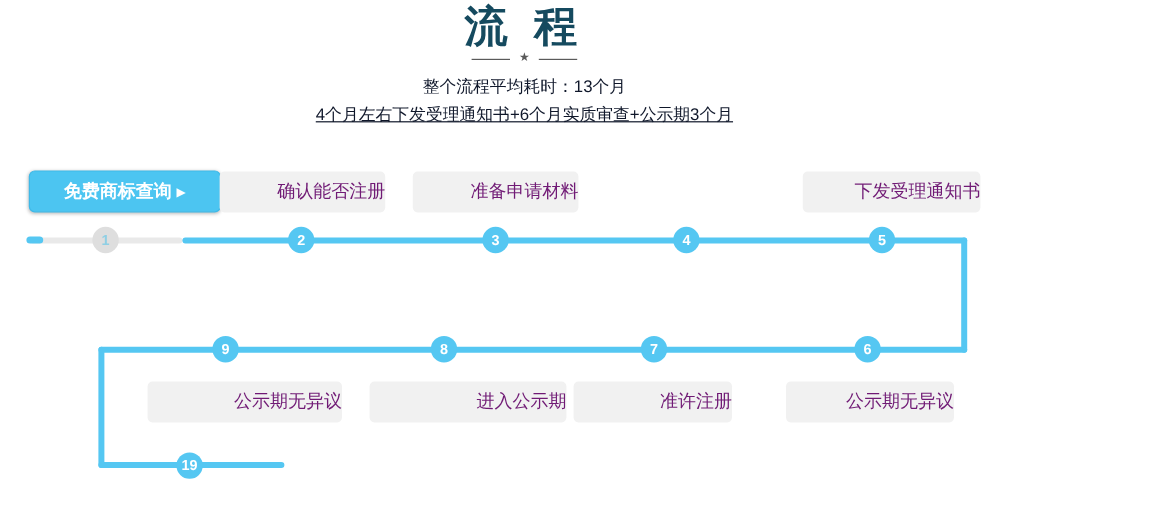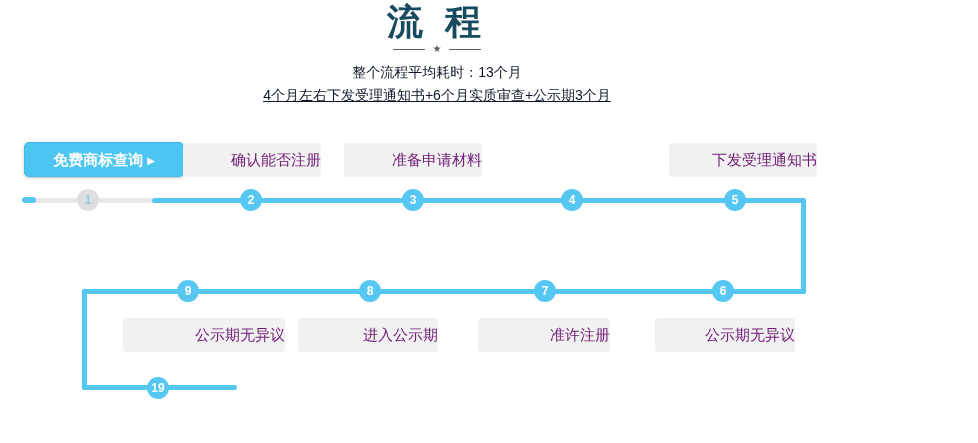--- a/index.html
+++ b/index.html
@@ -95,18 +95,18 @@
 
   <button class="cta">
     <span>免费商标查询</span><span class="arrow">▶</span>
   </button>
 
   <div class="stepbox" style="left:183px; top:143px; width:138px;">确认能否注册</div>
   <div class="stepbox" style="left:344px; top:143px; width:138px;">准备申请材料</div>
   <div class="stepbox" style="left:669px; top:143px; width:148px;">下发受理通知书</div>
 
   <div class="stepbox" style="left:123px; top:318px; width:139px;padding-left:23px;">公示期无异议</div>
-  <div class="stepbox" style="left:298px; top:318px; width:140px;">进入公示期</div>
+  <div class="stepbox" style="left:308px; top:318px; width:164px;">进入公示期</div>
   <div class="stepbox" style="left:478px; top:318px; width:132px;">准许注册</div>
   <div class="stepbox" style="left:655px; top:318px; width:140px;">公示期无异议</div>
 
 
 </div>
 
 </body></html>

